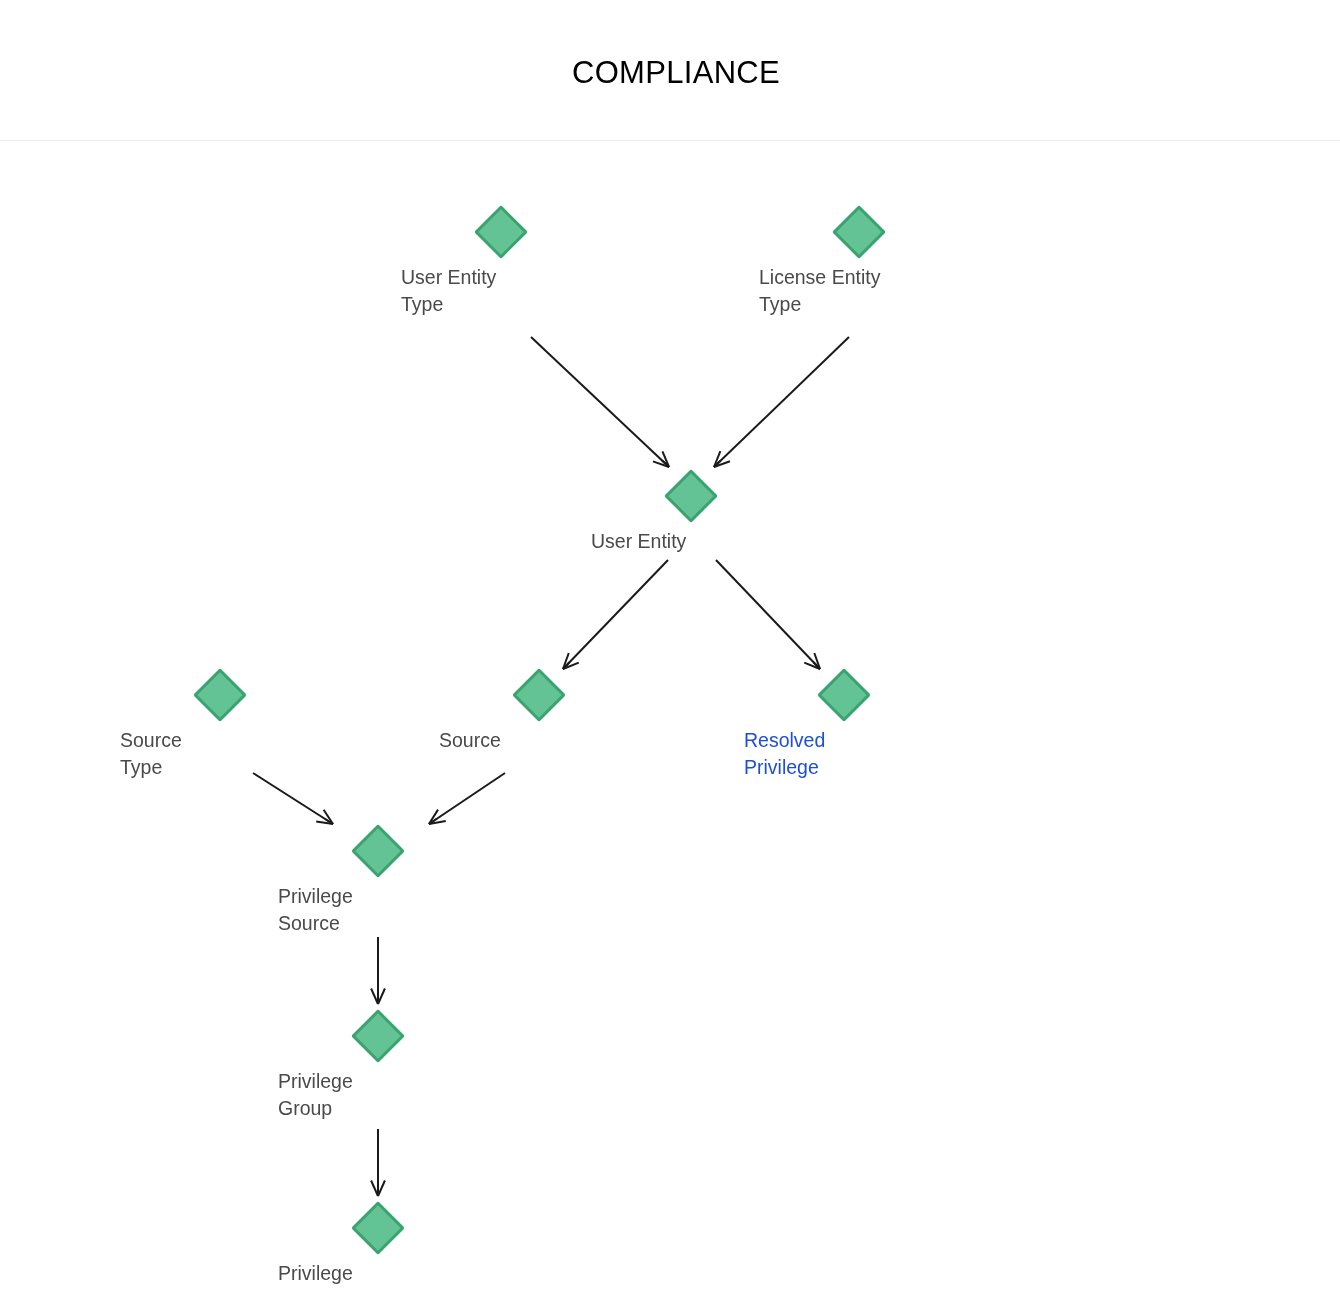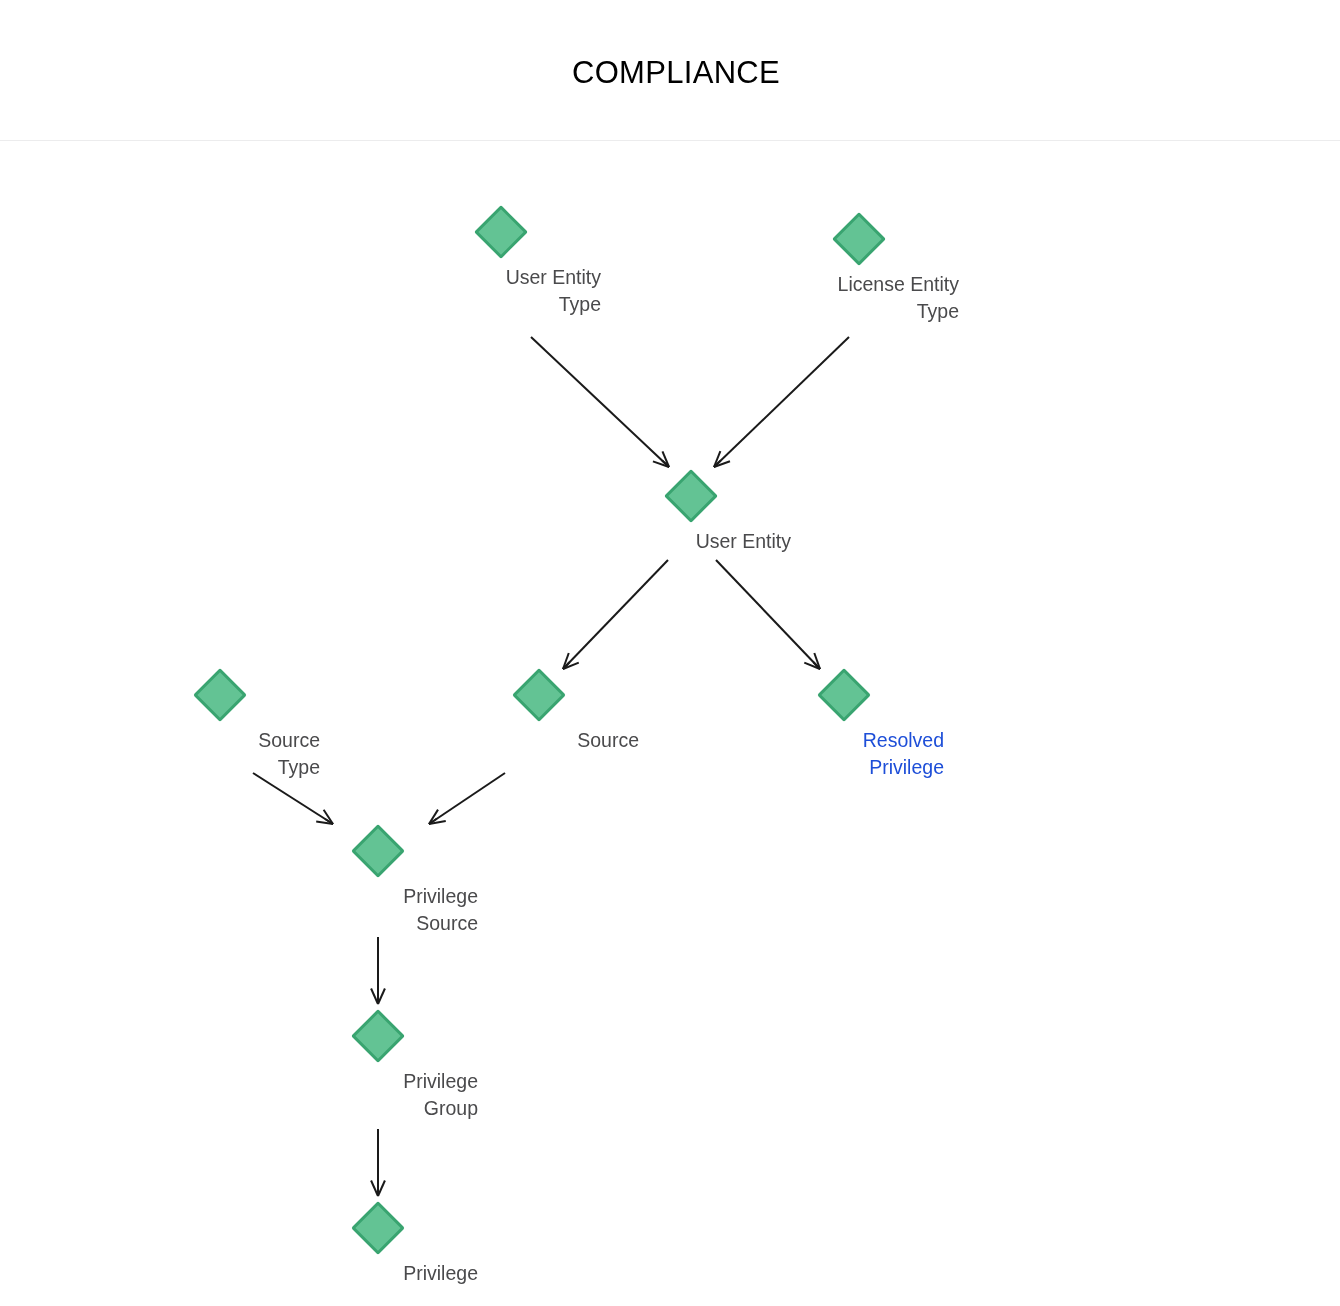--- a/index.html
+++ b/index.html
@@ -65,21 +65,21 @@
     top: 0;
     width: 1340px;
     height: 1164px;
   }
 
   
   .node {
     position: absolute;
     width: 200px;
     margin-left: -100px;
-    text-align: right;
+    text-align: left;
     cursor: pointer;
   }
   .node-diamond {
     width: 38px;
     height: 38px;
     margin: 0 auto;
     background: #63c394;
     border: 3px solid #39a470;
     transform: rotate(45deg);
     border-radius: 2px;
@@ -154,21 +154,21 @@
         <line x1="378" y1="1054" x2="384.9319277020127" y2="1038.4774880146908" stroke="#1a1a1a" stroke-width="2" stroke-linecap="butt"></line>
       </g>
     </svg>
 
   <div class="nodes-layer" id="nodes-layer">
       <div class="node" style="left: 501px; top: 71px;">
         <div class="node-diamond" style="background: rgb(99, 195, 148); border-color: rgb(57, 164, 112);"></div>
         <div class="node-label" style="color: rgb(74, 74, 76);">User Entity
 Type</div>
       </div>
-      <div class="node" style="left: 859px; top: 78px;">
+      <div class="node" style="left: 859px; top: 71px;">
         <div class="node-diamond" style="background: rgb(99, 195, 148); border-color: rgb(57, 164, 112);"></div>
         <div class="node-label" style="color: rgb(74, 74, 76);">License Entity
 Type</div>
       </div>
       <div class="node" style="left: 691px; top: 335px;">
         <div class="node-diamond" style="background: rgb(99, 195, 148); border-color: rgb(57, 164, 112);"></div>
         <div class="node-label" style="color: rgb(74, 74, 76);">User Entity</div>
       </div>
       <div class="node" style="left: 220px; top: 534px;">
         <div class="node-diamond" style="background: rgb(99, 195, 148); border-color: rgb(57, 164, 112);"></div>

